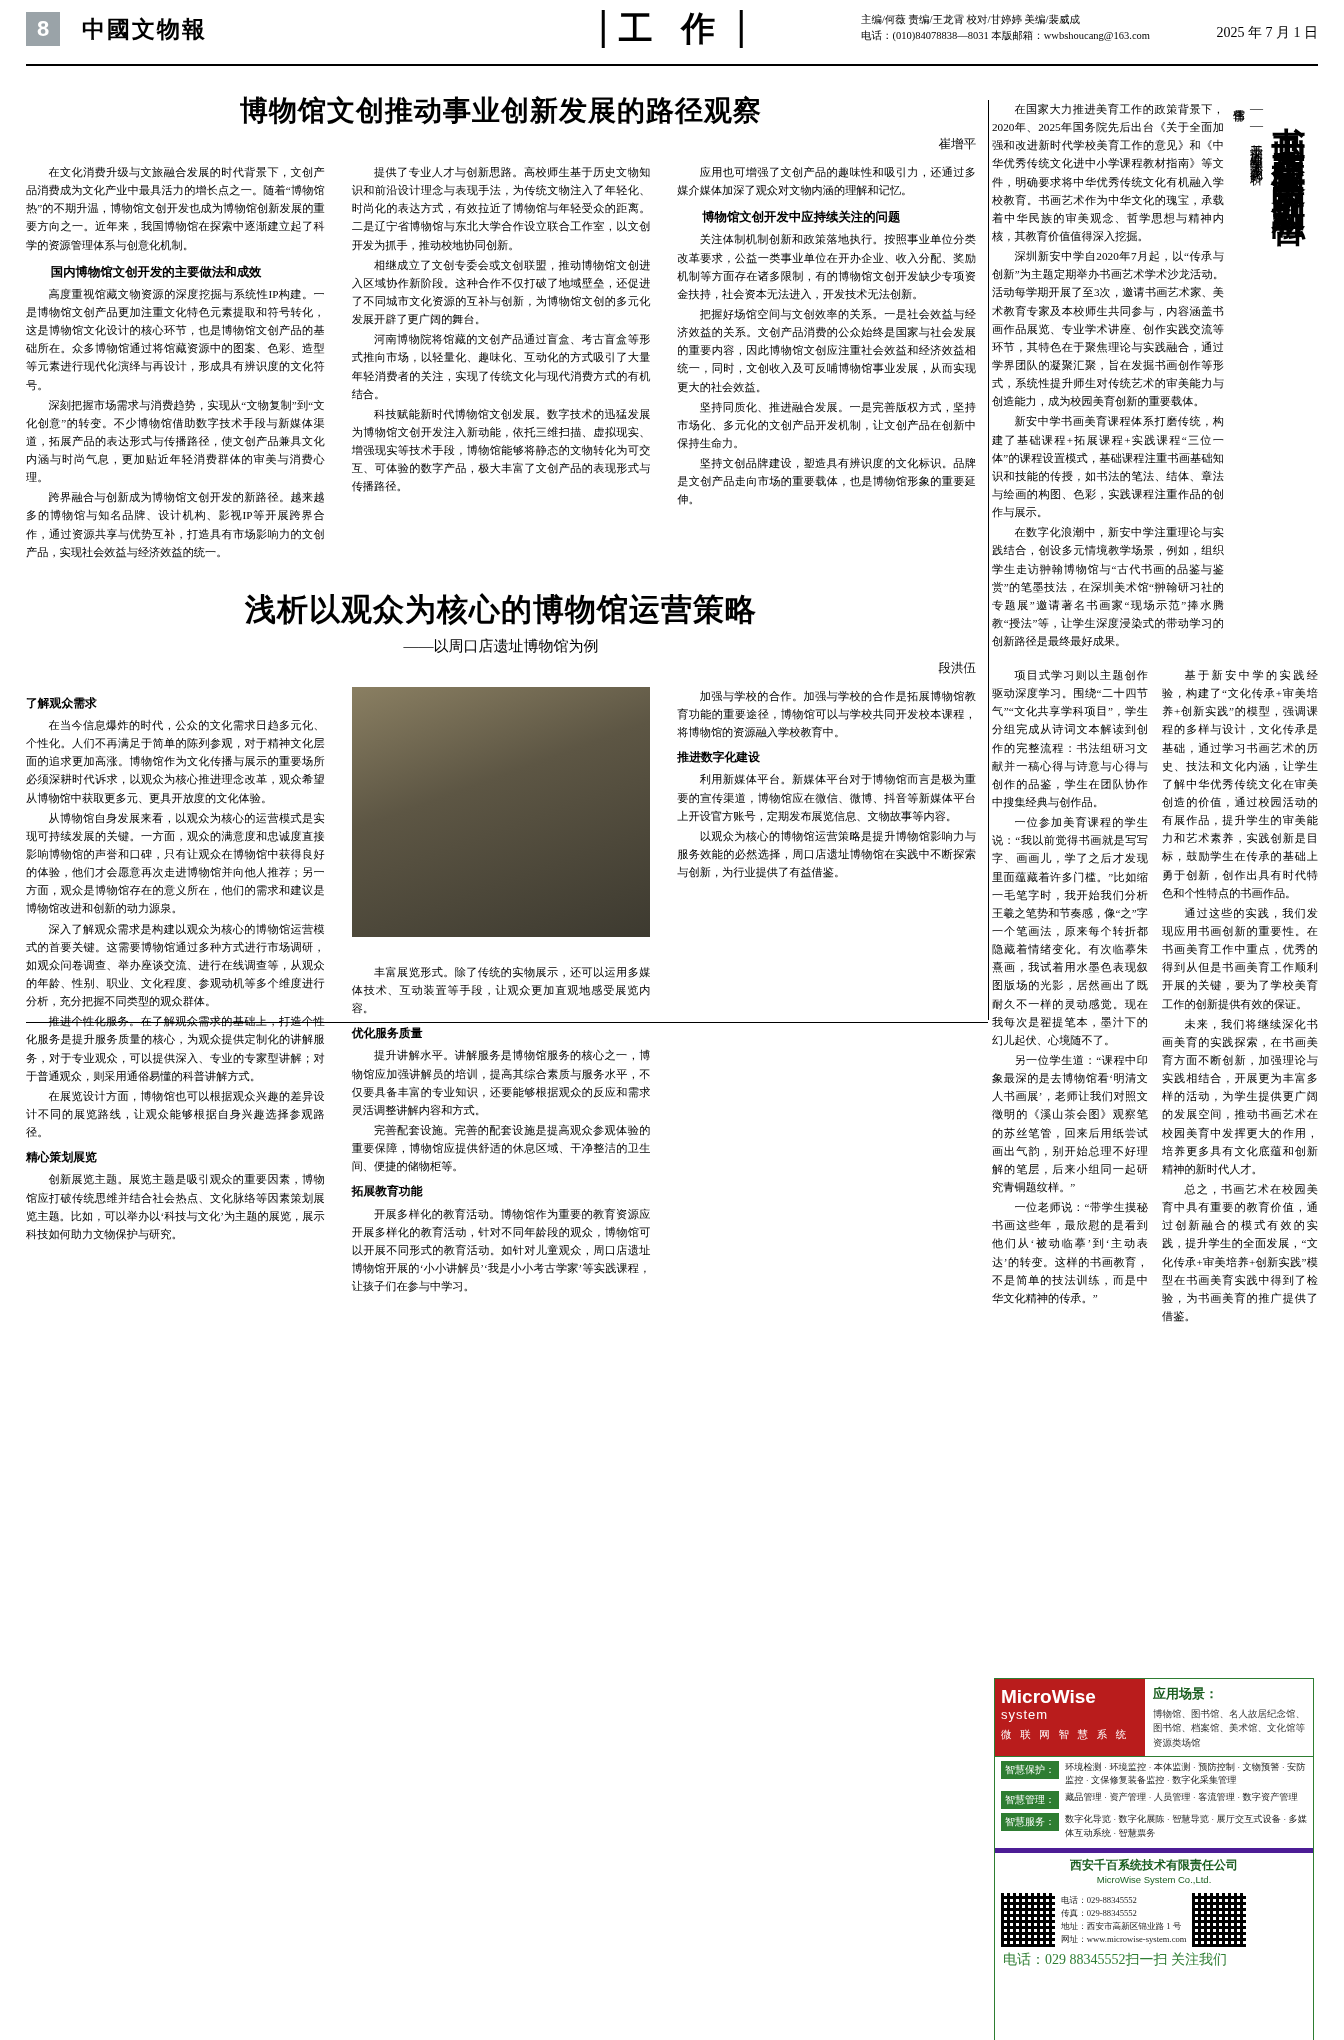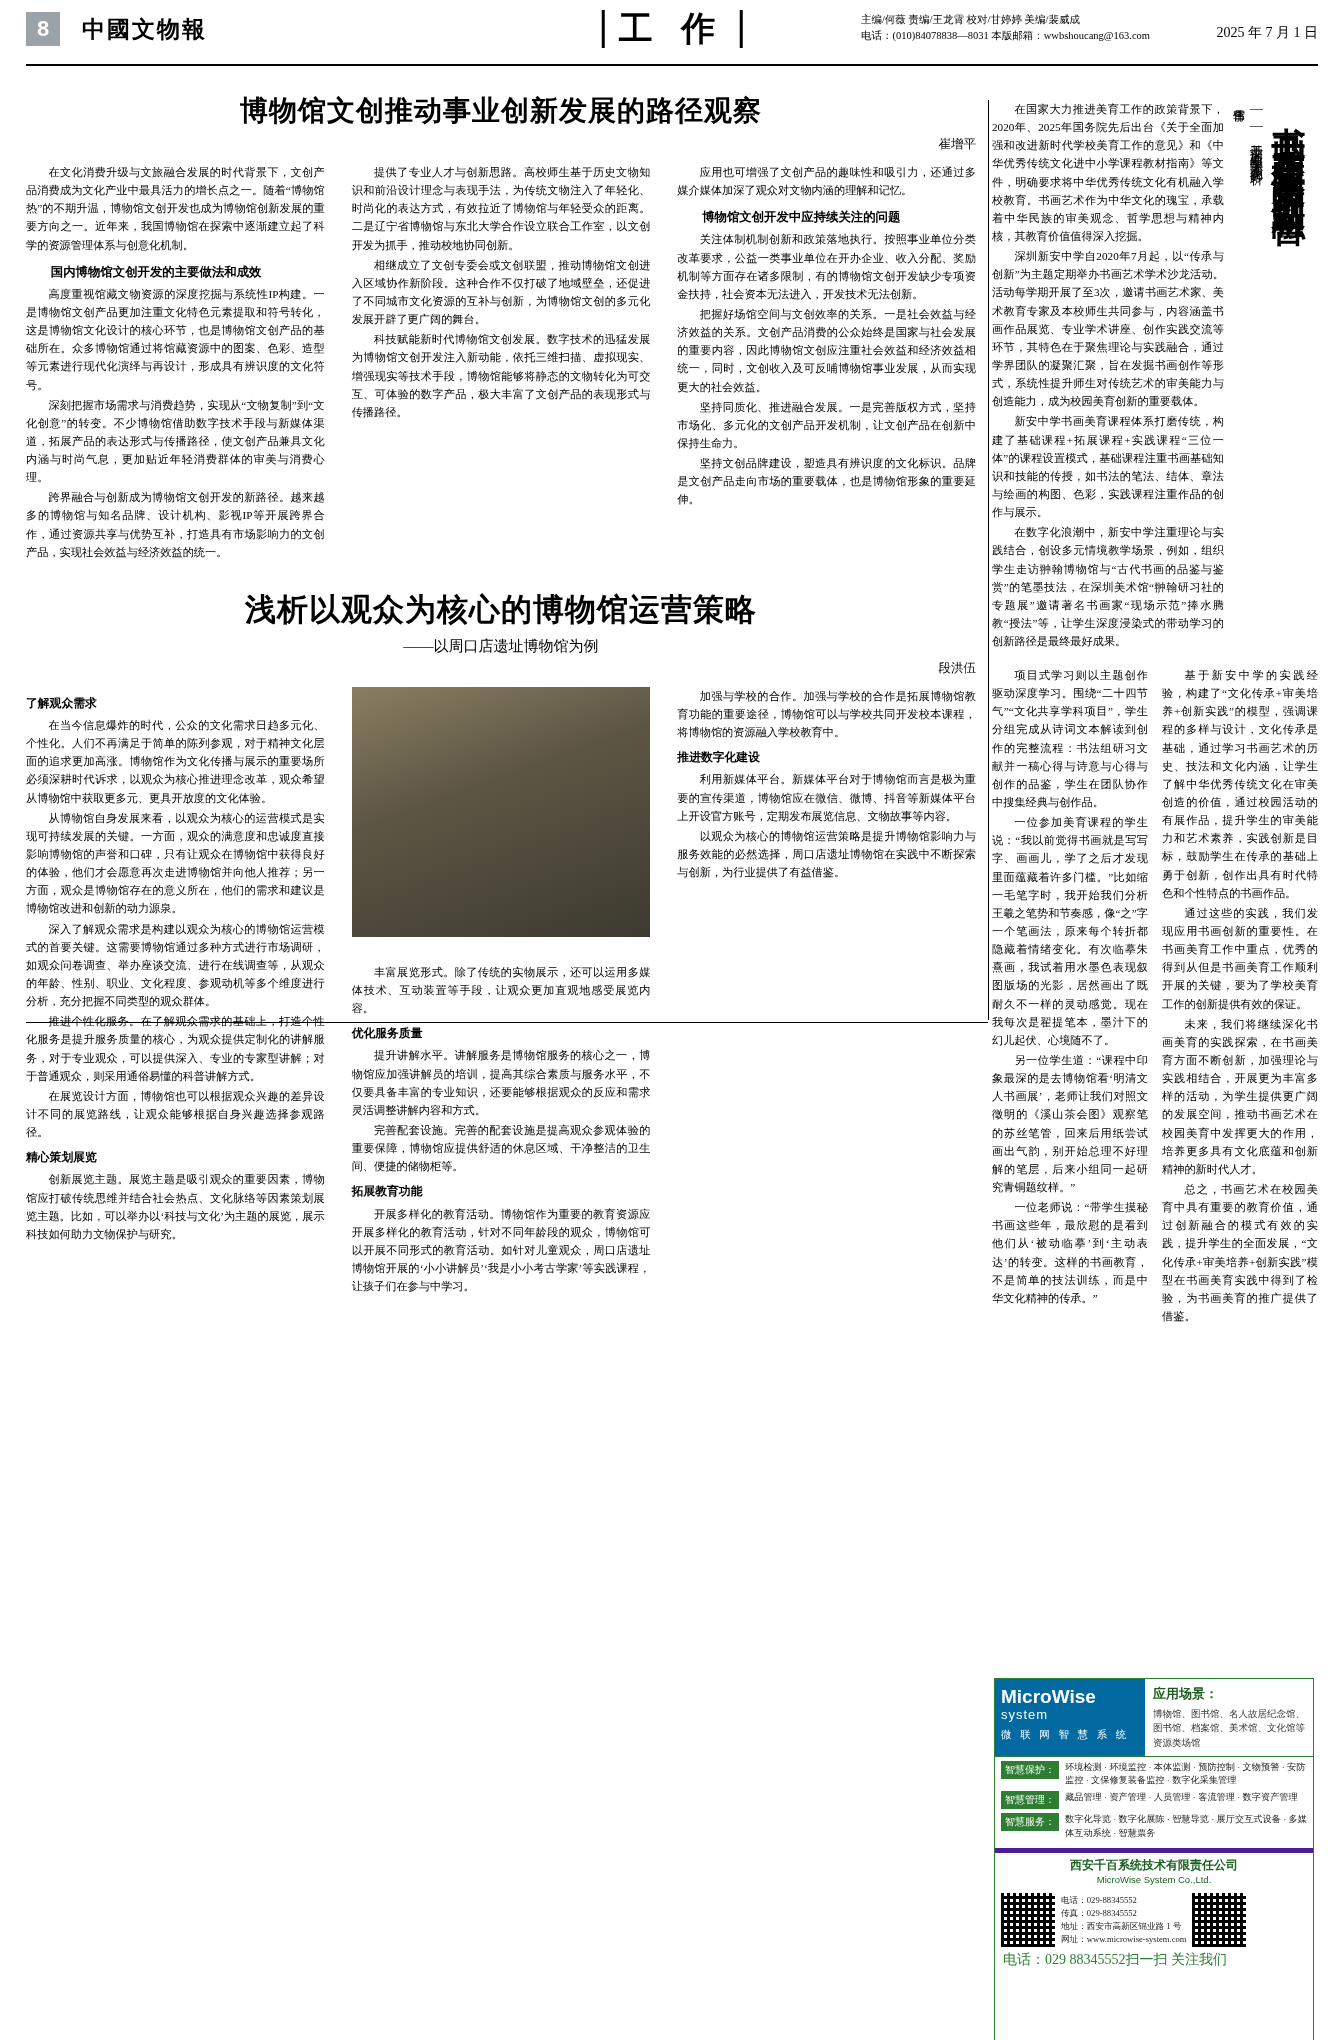--- a/index.html
+++ b/index.html
@@ -39,21 +39,21 @@
           letter-spacing:6px;height:520px;margin:0 auto;}
   .vsub{writing-mode:vertical-rl;text-orientation:upright;font-size:13px;letter-spacing:2px;height:300px;}
   .vby{writing-mode:vertical-rl;text-orientation:upright;font-size:12px;height:80px;}
 
   
   .photo{position:relative;background:#6b6456;overflow:hidden;}
 
   
   .ad{position:absolute;border:1px solid #2e7d32;box-sizing:border-box;background:#fff;}
   .ad-top{display:flex;border-bottom:1px solid #2e7d32;}
-  .ad-logo{width:150px;background:#0369a1;color:#fff;padding:8px 6px;box-sizing:border-box;}
+  .ad-logo{width:150px;background:#b91c1c;color:#fff;padding:8px 6px;box-sizing:border-box;}
   .ad-logo .m1{font-family:"Liberation Sans",sans-serif;font-size:19px;font-weight:bold;line-height:1.05;}
   .ad-logo .m2{font-family:"Liberation Sans",sans-serif;font-size:13px;letter-spacing:1px;}
   .ad-logo .m3{font-size:10.5px;letter-spacing:3px;margin-top:6px;}
   .ad-scene{flex:1;padding:6px 8px;box-sizing:border-box;}
   .ad-scene .h{font-size:13px;font-weight:bold;color:#1b5e20;margin-bottom:4px;}
   .ad-scene .l{font-size:9.5px;color:#333;line-height:1.5;}
   .ad-rows{padding:4px 6px;}
   .ad-row{display:flex;gap:6px;align-items:flex-start;margin-bottom:4px;}
   .ad-tag{background:#2e7d32;color:#fff;font-size:10px;padding:2px 4px;white-space:nowrap;}
   .ad-txt{font-size:9.2px;line-height:1.45;color:#222;}
@@ -100,20 +100,21 @@
         <div class="col">
           <p>在文化消费升级与文旅融合发展的时代背景下，文创产品消费成为文化产业中最具活力的增长点之一。随着“博物馆热”的不期升温，博物馆文创开发也成为博物馆创新发展的重要方向之一。近年来，我国博物馆在探索中逐渐建立起了科学的资源管理体系与创意化机制。</p>
           <h4>国内博物馆文创开发的主要做法和成效</h4>
           <p>高度重视馆藏文物资源的深度挖掘与系统性IP构建。一是博物馆文创产品更加注重文化特色元素提取和符号转化，这是博物馆文化设计的核心环节，也是博物馆文创产品的基础所在。众多博物馆通过将馆藏资源中的图案、色彩、造型等元素进行现代化演绎与再设计，形成具有辨识度的文化符号。</p>
           <p>深刻把握市场需求与消费趋势，实现从“文物复制”到“文化创意”的转变。不少博物馆借助数字技术手段与新媒体渠道，拓展产品的表达形式与传播路径，使文创产品兼具文化内涵与时尚气息，更加贴近年轻消费群体的审美与消费心理。</p>
           <p>跨界融合与创新成为博物馆文创开发的新路径。越来越多的博物馆与知名品牌、设计机构、影视IP等开展跨界合作，通过资源共享与优势互补，打造具有市场影响力的文创产品，实现社会效益与经济效益的统一。</p>
         </div>
         <div class="col">
           <p>提供了专业人才与创新思路。高校师生基于历史文物知识和前沿设计理念与表现手法，为传统文物注入了年轻化、时尚化的表达方式，有效拉近了博物馆与年轻受众的距离。二是辽宁省博物馆与东北大学合作设立联合工作室，以文创开发为抓手，推动校地协同创新。</p>
           <p>相继成立了文创专委会或文创联盟，推动博物馆文创进入区域协作新阶段。这种合作不仅打破了地域壁垒，还促进了不同城市文化资源的互补与创新，为博物馆文创的多元化发展开辟了更广阔的舞台。</p>
+          <p>河南博物院将馆藏的文创产品通过盲盒、考古盲盒等形式推向市场，以轻量化、趣味化、互动化的方式吸引了大量年轻消费者的关注，实现了传统文化与现代消费方式的有机结合。</p>
           <p>科技赋能新时代博物馆文创发展。数字技术的迅猛发展为博物馆文创开发注入新动能，依托三维扫描、虚拟现实、增强现实等技术手段，博物馆能够将静态的文物转化为可交互、可体验的数字产品，极大丰富了文创产品的表现形式与传播路径。</p>
         </div>
         <div class="col">
           <p>应用也可增强了文创产品的趣味性和吸引力，还通过多媒介媒体加深了观众对文物内涵的理解和记忆。</p>
           <h4>博物馆文创开发中应持续关注的问题</h4>
           <p>关注体制机制创新和政策落地执行。按照事业单位分类改革要求，公益一类事业单位在开办企业、收入分配、奖励机制等方面存在诸多限制，有的博物馆文创开发缺少专项资金扶持，社会资本无法进入，开发技术无法创新。</p>
           <p>把握好场馆空间与文创效率的关系。一是社会效益与经济效益的关系。文创产品消费的公众始终是国家与社会发展的重要内容，因此博物馆文创应注重社会效益和经济效益相统一，同时，文创收入及可反哺博物馆事业发展，从而实现更大的社会效益。</p>
           <p>坚持同质化、推进融合发展。一是完善版权方式，坚持市场化、多元化的文创产品开发机制，让文创产品在创新中保持生命力。</p>
           <p>坚持文创品牌建设，塑造具有辨识度的文化标识。品牌是文创产品走向市场的重要载体，也是博物馆形象的重要延伸。</p>
         </div>

